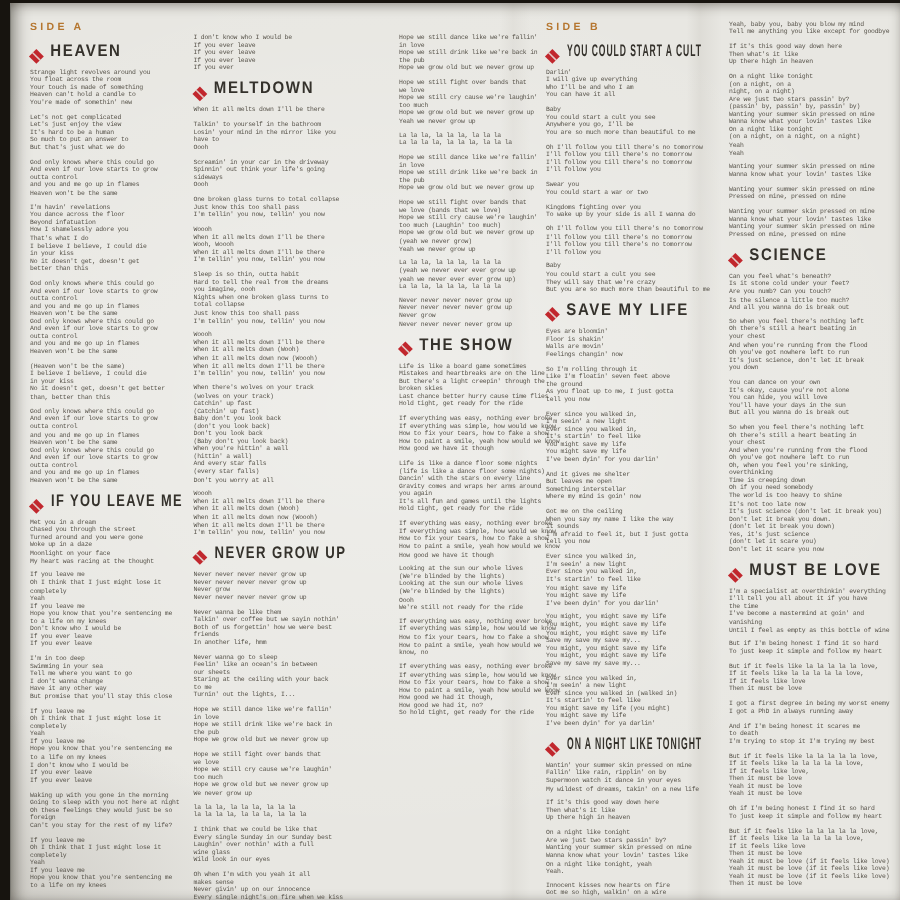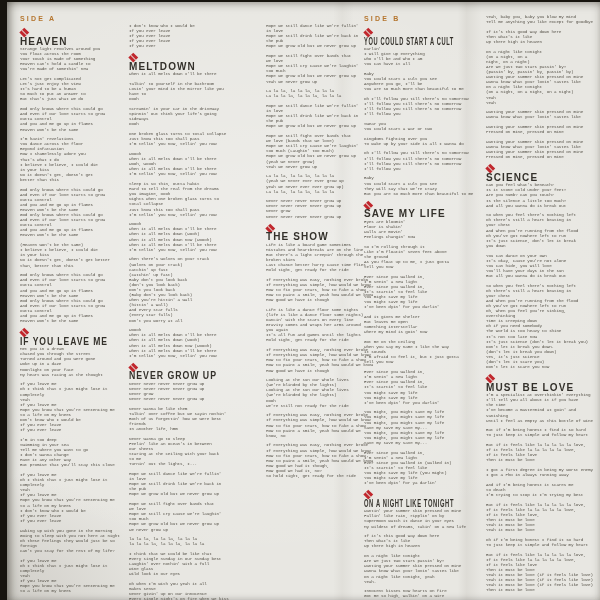--- a/index.html
+++ b/index.html
@@ -12,21 +12,21 @@
                inset 0 -5px 8px -5px rgba(40,35,25,.18);}
   .paper::before{content:"";position:absolute;inset:0;pointer-events:none;
     background:
       radial-gradient(90% 70% at 42% 45%, rgba(255,255,255,.30), rgba(255,255,255,0) 70%),
       radial-gradient(40% 30% at 0% 100%, rgba(60,52,40,.14), rgba(60,52,40,0) 70%),
       linear-gradient(90deg, rgba(0,0,0,0) 76%, rgba(80,70,55,.07) 77.5%, rgba(0,0,0,0) 80%),
       linear-gradient(90deg, rgba(0,0,0,0) 55%, rgba(80,70,55,.05) 56.5%, rgba(0,0,0,0) 58.5%);}
   .col{position:absolute;top:0;}
   .side-label{font-family:"Liberation Sans",sans-serif;font-weight:bold;font-size:7px;
     letter-spacing:2.2px;color:var(--side,#b5762f);margin:0 0 7px 0;}
-  .song-heading{display:flex;align-items:flex-start;margin:6px 0 6px 0;height:11px;white-space:nowrap;flex-direction:column;}
+  .song-heading{display:flex;align-items:flex-end;margin:6px 0 6px 0;height:11px;white-space:nowrap;}
   .diamond{width:6.5px;height:6.5px;background:var(--diamond,#c1272d);transform:rotate(45deg);
     margin:0 6px 0 1px;flex:0 0 auto;position:relative;}
   .diamond::after{content:"";position:absolute;left:0;right:0;top:45%;height:1px;background:rgba(232,231,226,.85);}
   .ht{font-family:"Liberation Sans",sans-serif;font-weight:bold;font-size:10px;
     letter-spacing:1.1px;color:var(--heading,#34312b);transform-origin:left center;display:inline-block;}
   .stanza{margin:0 0 4.6px 0;}
   .line{font-family:"Liberation Mono","DejaVu Sans Mono",monospace;font-size:4.3px;
     line-height:5.1px;letter-spacing:-0.15px;color:var(--ink,#57534a);white-space:nowrap;}
 </style>
 </head>

